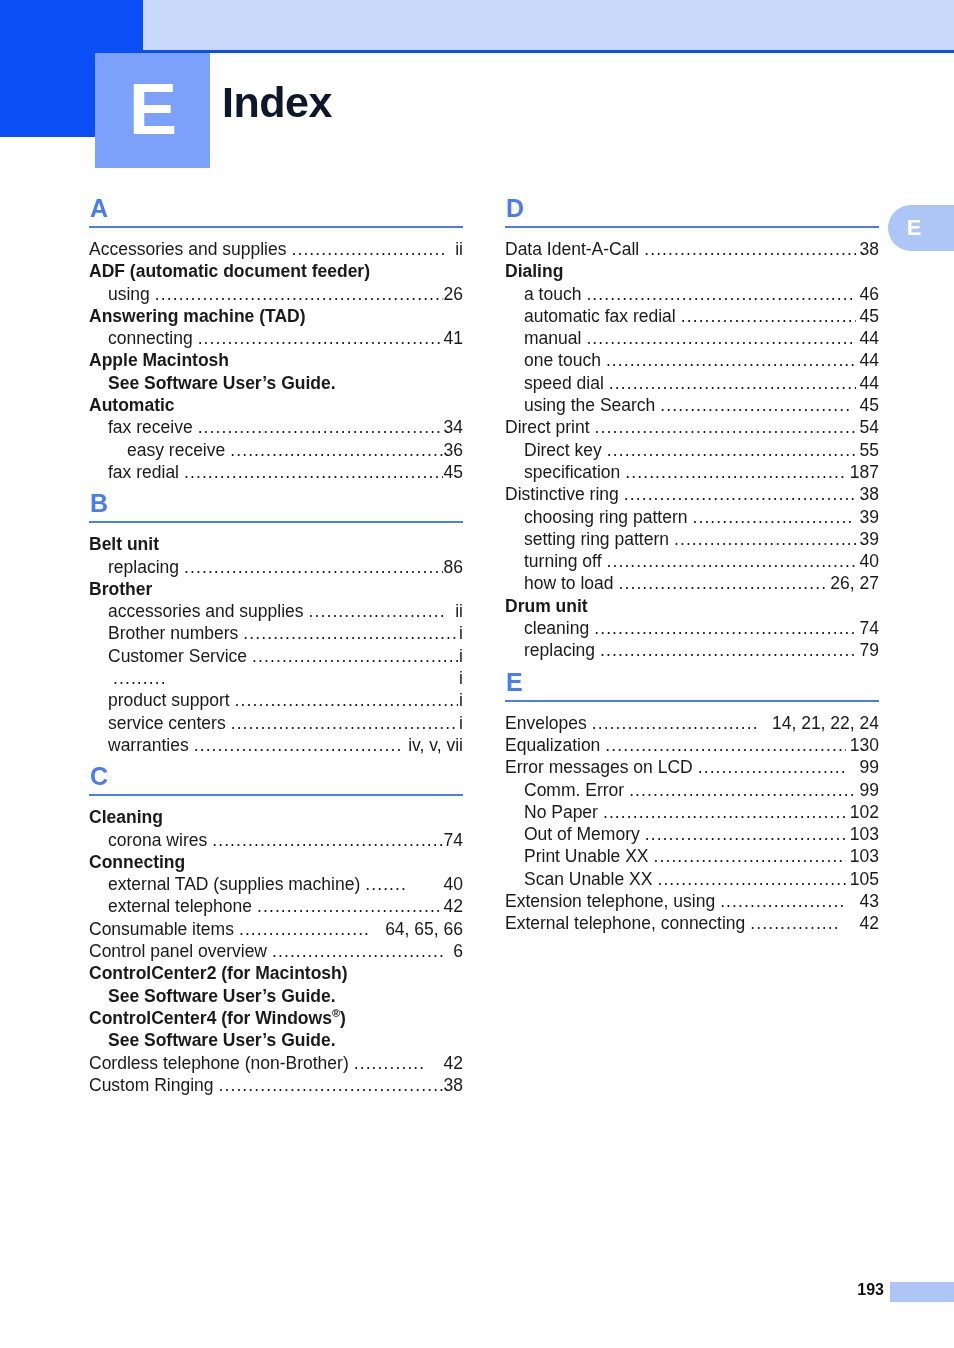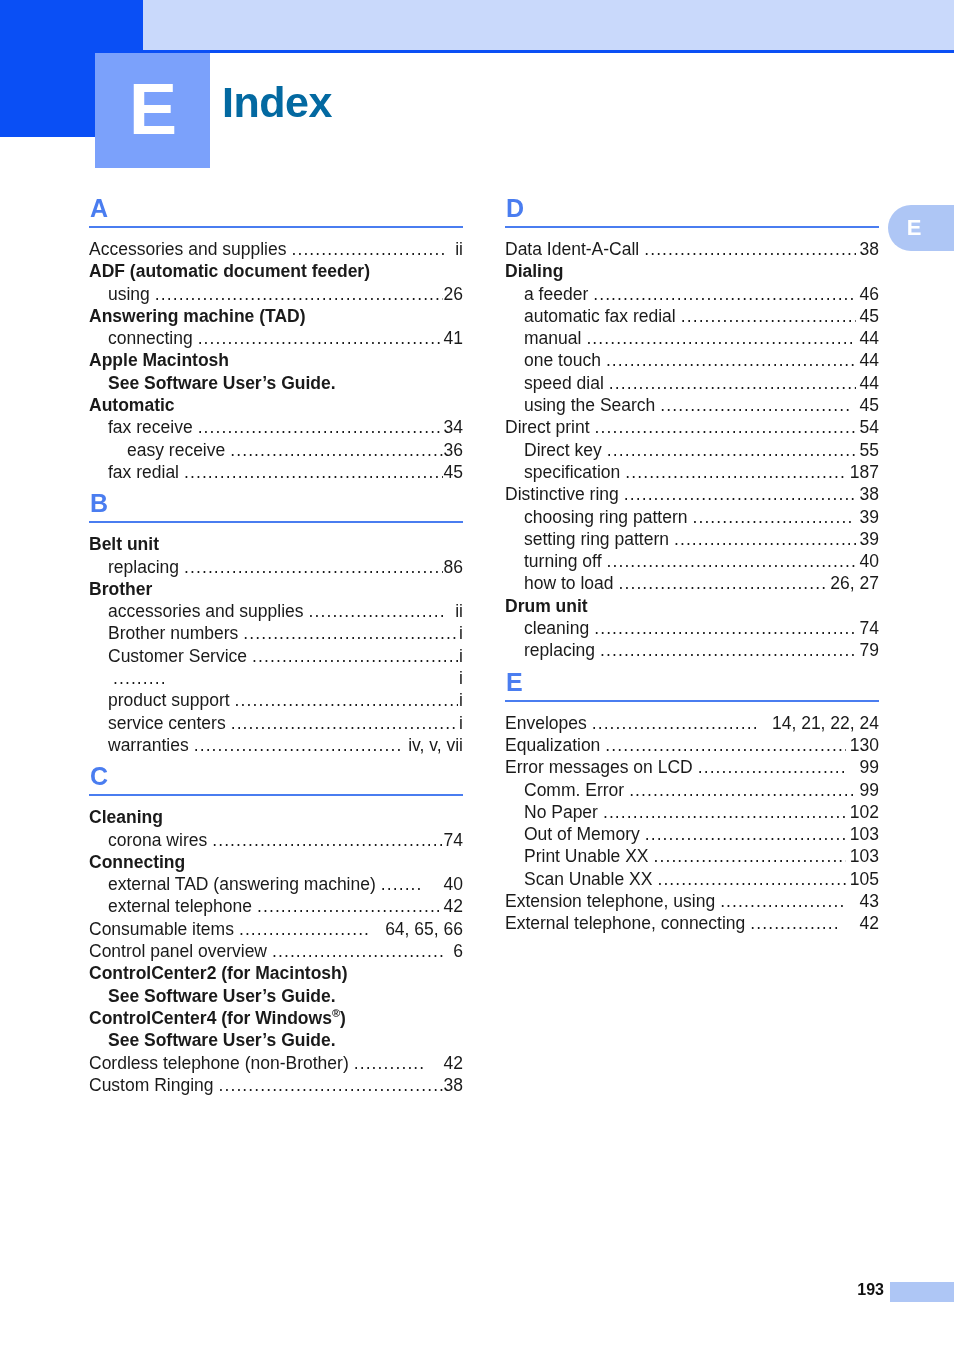--- a/index.html
+++ b/index.html
@@ -62,21 +62,21 @@
     line-height: 1;
     padding-bottom: 4px;
     box-sizing: border-box;
   }
   #page-title {
     position: absolute;
     left: 222px;
     top: 78px;
     font-size: 43px;
     font-weight: bold;
-    color: #0369a1;
+    color: #0f172a;
     font-family: "Liberation Sans", sans-serif;
     letter-spacing: -0.5px;
   }
 
   
   #edge-tab {
     position: absolute;
     left: 888px;
     top: 205px;
     width: 66px;
@@ -309,21 +309,21 @@
         <div class="section-letter">C</div>
         <div class="section-rule"></div>
         <div class="entry plain lvl0">Cleaning</div>
         <div class="entry lvl1">
           <span class="entry-label">corona wires</span>
           <span class="entry-leader">.........................................</span>
           <span class="entry-page">74</span>
         </div>
         <div class="entry plain lvl0">Connecting</div>
         <div class="entry lvl1">
-          <span class="entry-label">external TAD (answering machine)</span>
+          <span class="entry-label">external TAD (supplies machine)</span>
           <span class="entry-leader">.......</span>
           <span class="entry-page">40</span>
         </div>
         <div class="entry lvl1">
           <span class="entry-label">external telephone</span>
           <span class="entry-leader">................................</span>
           <span class="entry-page">42</span>
         </div>
         <div class="entry lvl0">
           <span class="entry-label">Consumable items</span>
@@ -355,21 +355,21 @@
       <div class="index-section first">
         <div class="section-letter">D</div>
         <div class="section-rule"></div>
         <div class="entry lvl0">
           <span class="entry-label">Data Ident-A-Call</span>
           <span class="entry-leader">....................................</span>
           <span class="entry-page">38</span>
         </div>
         <div class="entry plain lvl0">Dialing</div>
         <div class="entry lvl1">
-          <span class="entry-label">a feeder</span>
+          <span class="entry-label">a touch</span>
           <span class="entry-leader">................................................</span>
           <span class="entry-page">46</span>
         </div>
         <div class="entry lvl1">
           <span class="entry-label">automatic fax redial</span>
           <span class="entry-leader">..............................</span>
           <span class="entry-page">45</span>
         </div>
         <div class="entry lvl1">
           <span class="entry-label">manual</span>

